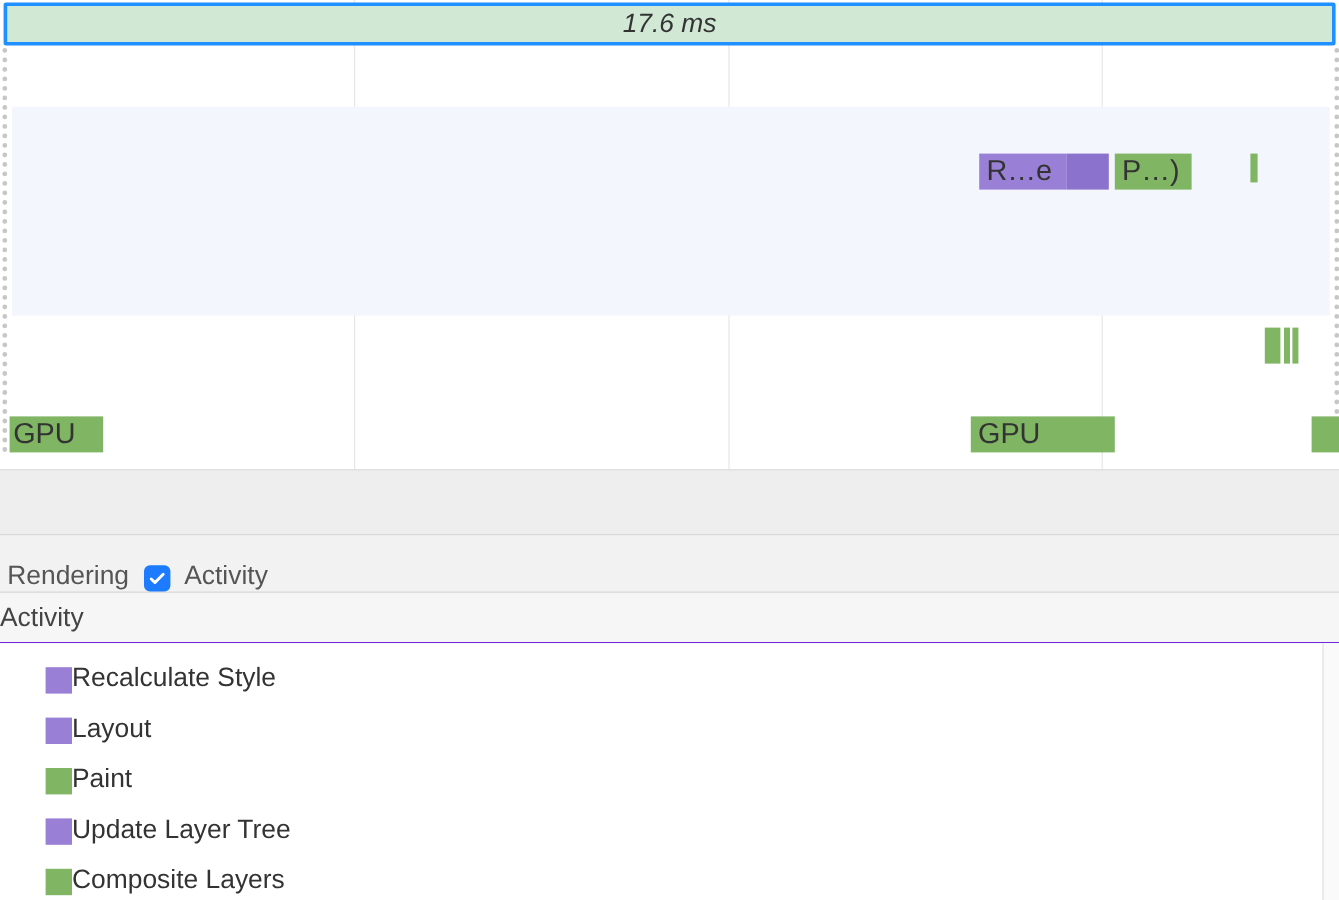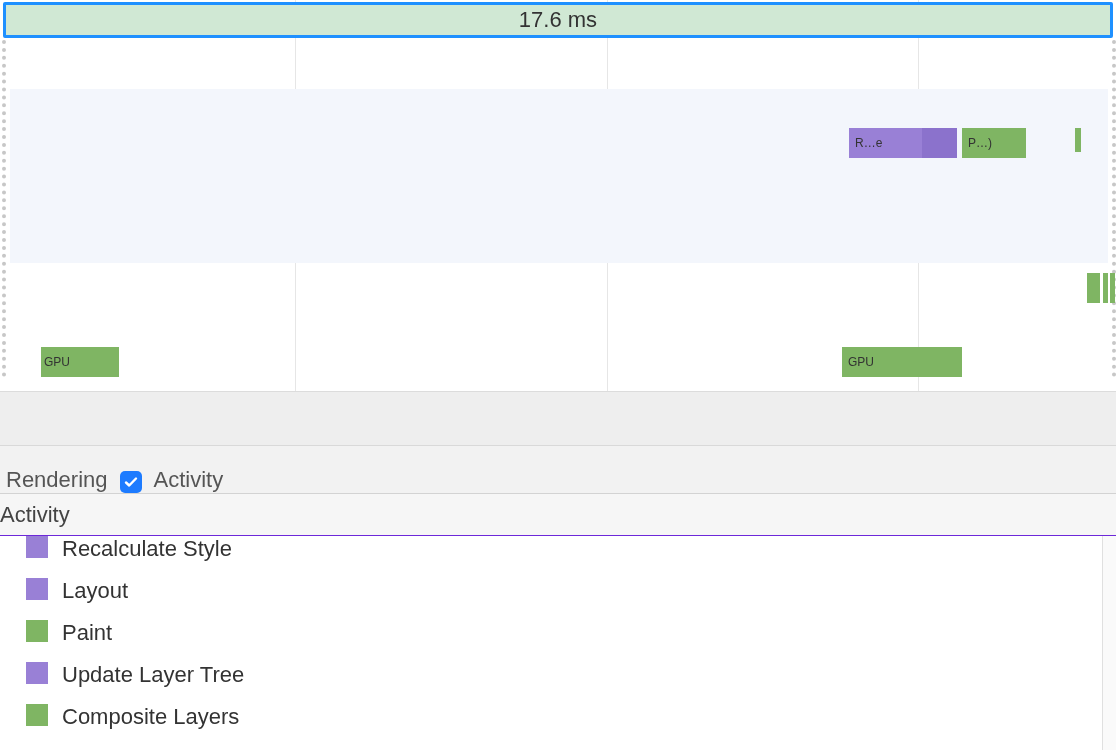--- a/index.html
+++ b/index.html
@@ -43,42 +43,42 @@
     position: absolute;
     left: 3px; top: 2px;
     width: 1110px; height: 36px;
     background: #d0e8d4;
     border: 3px solid #1e90ff;
     border-radius: 2px;
     text-align: center;
     line-height: 30px;
     font-size: 22px;
     color: #333;
+    font-style: italic;
   }
 
   
   .pale-track {
     position: absolute;
     left: 10px; right: 8px;
     top: 89px; height: 174px;
     background: #f3f6fc;
   }
 
   
   .ev {
     position: absolute;
     height: 30px;
-    font-size: 12px;
+    font-size: 24px;
     line-height: 30px;
     padding: 0 6px;
     white-space: nowrap;
     overflow: hidden;
     text-overflow: clip;
     color: #333;
-    margin-left: 33px;
   }
   .purple { background: #9980d6; }
   .purple-dark { background: #8b72cc; }
   .green  { background: #7fb563; }
 
   
   .sep-strip {
     position: absolute;
     left: 0; right: 0;
     top: 391px;
@@ -131,24 +131,23 @@
   
   .activity-list {
     position: absolute;
     left: 0; right: 0;
     top: 536px;
     bottom: 0;
     background: #ffffff;
   }
   .activity-item {
     display: flex;
-    align-items: flex-start;
-    gap: 14px;
+    align-items: flex-end;
     height: 42px;
-    padding-left: 26px;
+    padding-left: 38px;
     font-size: 22px;
     color: #333;
   }
   .swatch {
     width: 22px; height: 22px;
     flex-shrink: 0;
   }
   .sw-purple { background: #9980d6; }
   .sw-green  { background: #7fb563; }
 

